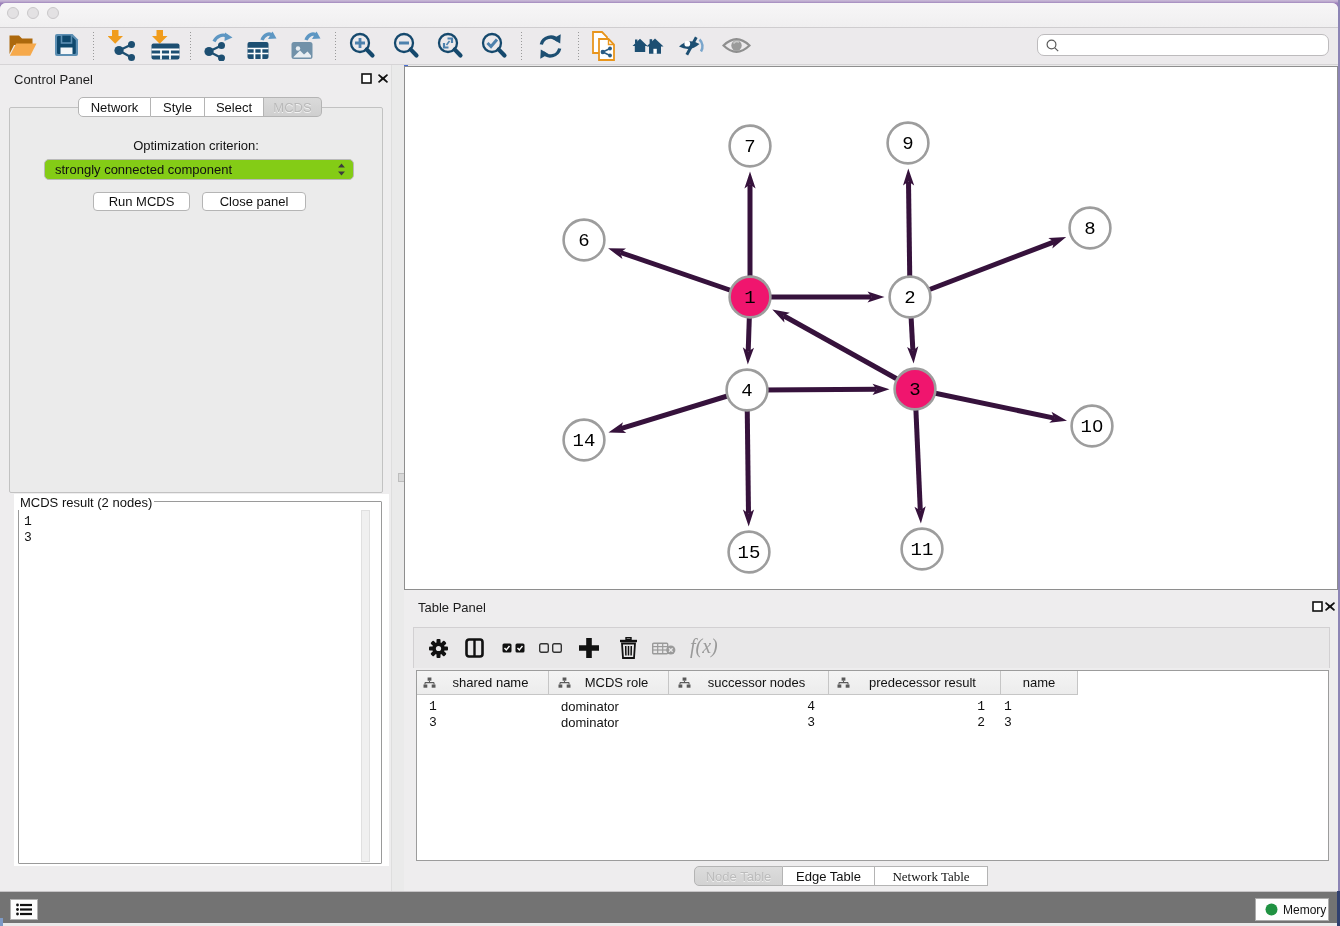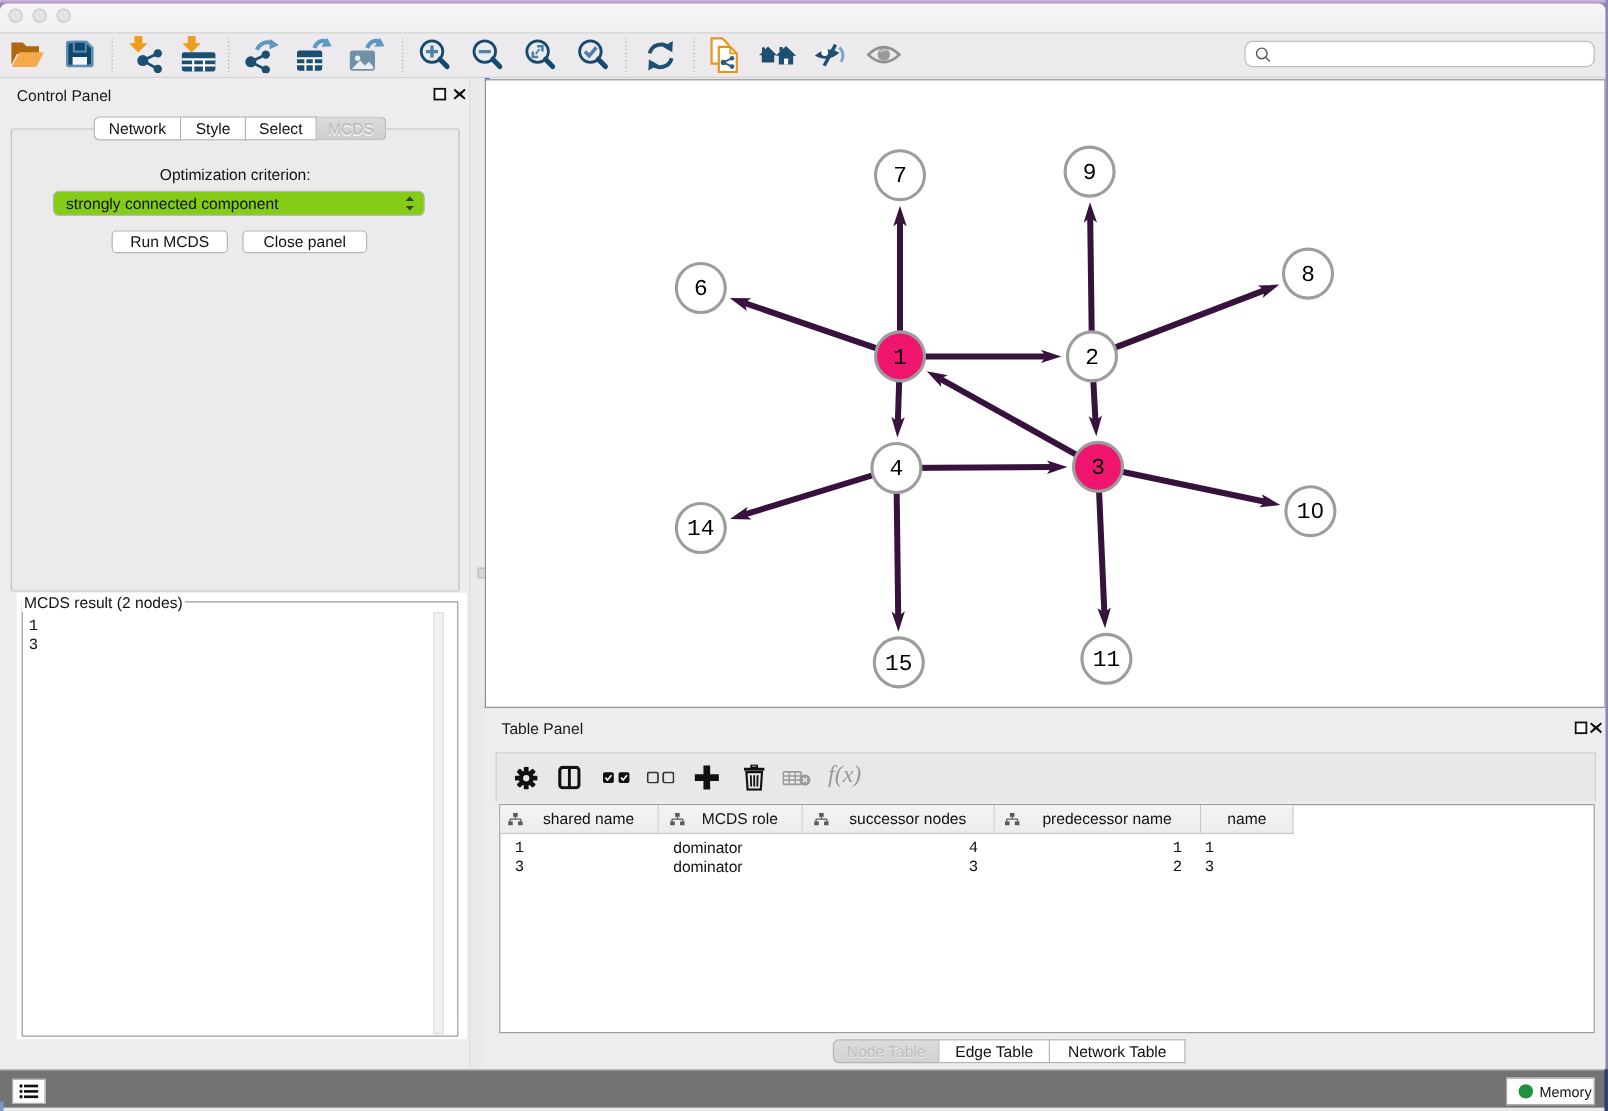--- a/index.html
+++ b/index.html
@@ -362,21 +362,21 @@
           <line x1="10.7" y1="1.2" x2="10.7" y2="11.7" stroke="#9a9a9a" stroke-width="1.2"></line>
           <circle cx="18.8" cy="8" r="4.6" fill="#9a9a9a"></circle>
           <path d="M17 6.2 L20.6 9.8 M20.6 6.2 L17 9.8" stroke="#e9e8e9" stroke-width="1.3"></path>
         </svg>
       <span class="abs" style="left:276px;top:7px;font-family:'Liberation Serif',serif;font-style:italic;font-size:20px;color:#9a9a9a;">f(x)</span>
     </div>
     <div id="tp-table" class="abs">
       <div class="th" style="left:0; width:132px; padding-left:16px;"><span>shared name</span></div>
       <div class="th" style="left:132px; width:120px; padding-left:16px;"><span>MCDS role</span></div>
       <div class="th" style="left:252px; width:160px; padding-left:16px;"><span>successor nodes</span></div>
-      <div class="th" style="left:412px; width:172px; padding-left:16px;"><span>predecessor name</span></div>
+      <div class="th" style="left:412px; width:172px; padding-left:16px;"><span>predecessor result</span></div>
       <div class="th" style="left:584px; width:77px;"><span>name</span></div>
       <div class="treeic" style="left:6px;">
           <svg width="13" height="12" viewBox="0 0 13 12">
             <rect x="4.6" y="0.5" width="3.8" height="3.2" fill="#5a5a5a"></rect>
             <path d="M6.5 3.7 V5.6 M2 5.6 H11 M2 5.6 V7.5 M11 5.6 V7.5" stroke="#5a5a5a" stroke-width="1.1" fill="none"></path>
             <rect x="0.5" y="7.5" width="3.8" height="3.2" fill="#5a5a5a"></rect>
             <rect x="8.7" y="7.5" width="3.8" height="3.2" fill="#5a5a5a"></rect>
           </svg>
         </div>
         <div class="treeic" style="left:141px;">
@@ -410,21 +410,21 @@
       <div class="cell mono" style="left:587px; top:28px;">1</div>
       <div class="cell mono" style="left:12px; top:44px;">3</div>
       <div class="cell" style="left:144px; top:44px;">dominator</div>
       <div class="cell mono" style="left:252px; top:44px; width:146px; text-align:right;">3</div>
       <div class="cell mono" style="left:412px; top:44px; width:156px; text-align:right;">2</div>
       <div class="cell mono" style="left:587px; top:44px;">3</div>
     </div>
     <div class="btabs">
       <div class="btab first" style="width:89px;">Node Table</div>
         <div class="btab" style="width:92px;">Edge Table</div>
-        <div class="btab" style="width:113px;">Network Table</div>
+        <div class="btab" style="width:113px;font-family:Liberation Serif, serif;">Network Table</div>
         <div class="btab last" style="width:61px;">Motifs</div>
     </div>
   </div>
   <div id="statusbar" class="abs">
     <div id="listbtn" class="abs">
       <svg width="16" height="13" viewBox="0 0 16 13" style="margin:3px 5px;">
         <circle cx="1.5" cy="2" r="1.4" fill="#111"></circle>
           <rect x="4" y="0.9" width="12" height="2.2" fill="#111"></rect>
         <circle cx="1.5" cy="6.5" r="1.4" fill="#111"></circle>
           <rect x="4" y="5.4" width="12" height="2.2" fill="#111"></rect>

